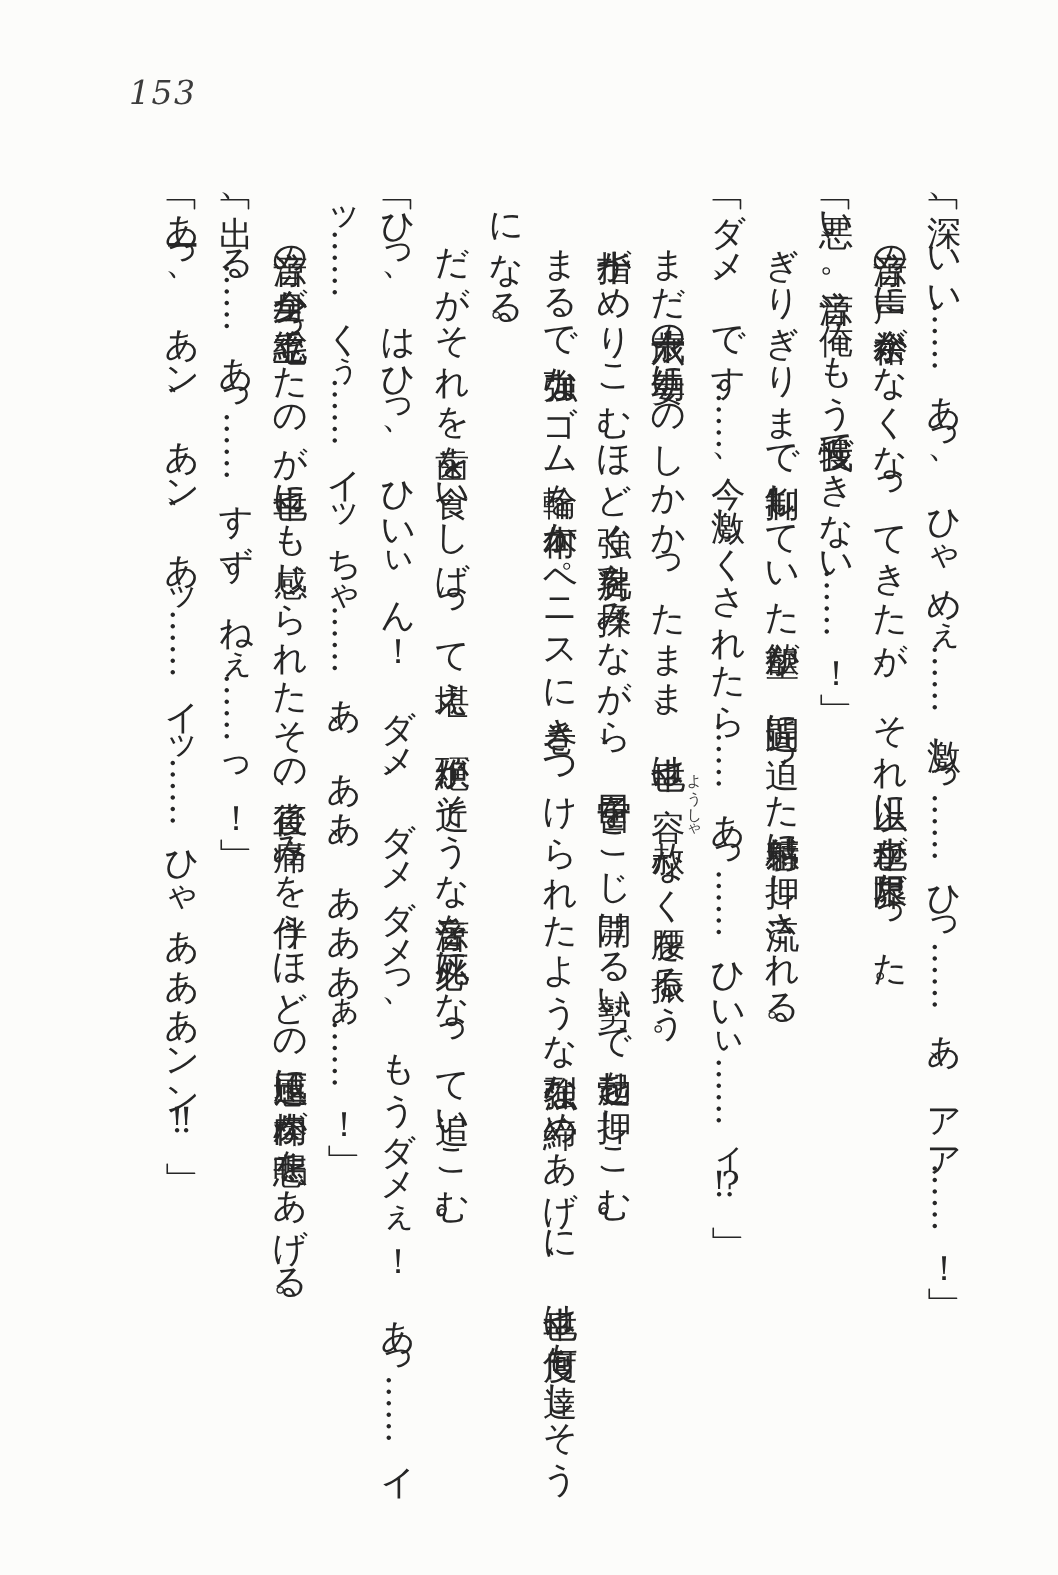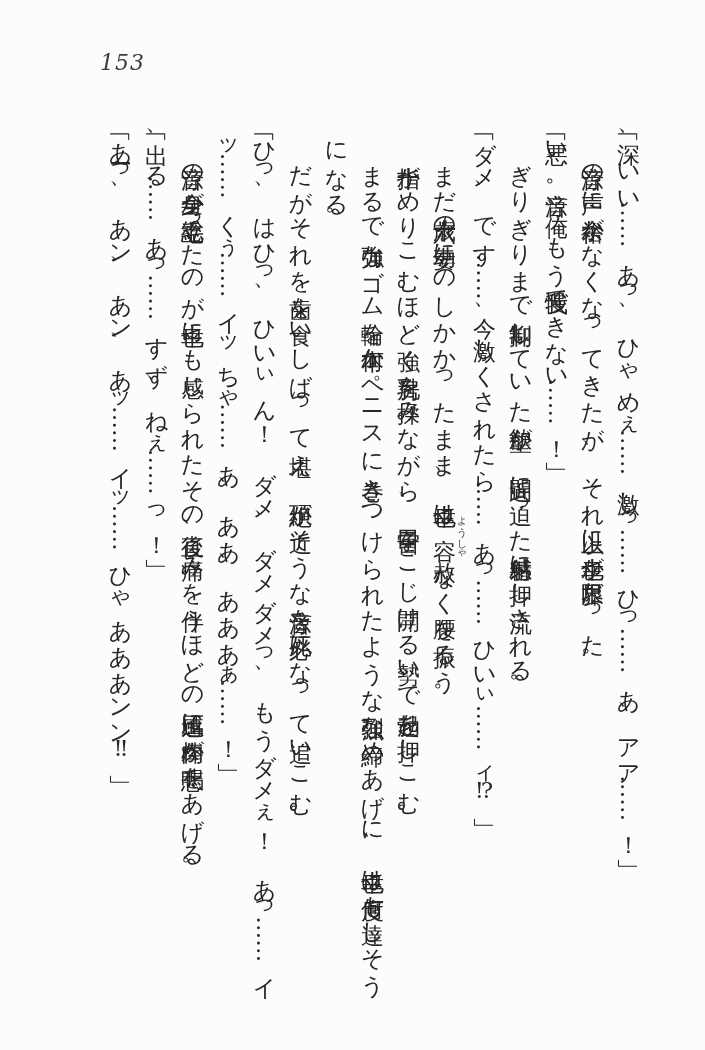--- a/index.html
+++ b/index.html
@@ -16,21 +16,21 @@
     position: relative;
     width: 705px;
     height: 1050px;
     background: #fcfcfa;
     overflow: hidden;
     font-family: "DejaVu Serif", "Liberation Serif", serif;
   }
   .page-number {
     position: absolute;
     top: 50px;
-    left: 100px;
+    left: 86px;
     font-size: 22px;
     font-style: italic;
     color: #3c3c3c;
     letter-spacing: 1px;
   }
   .text-block {
     position: absolute;
     top: 126px;
     right: 58px;
     height: 884px;

